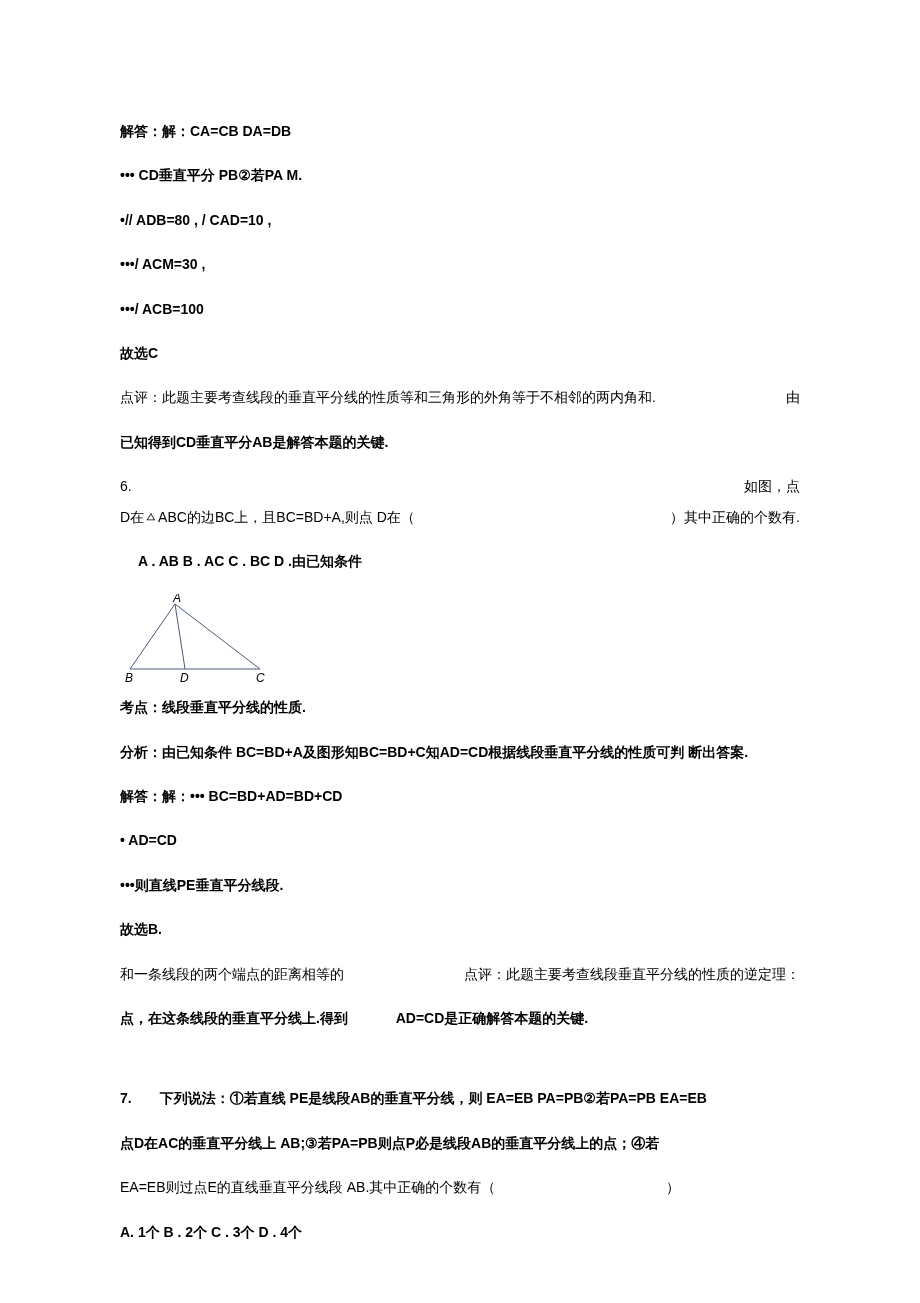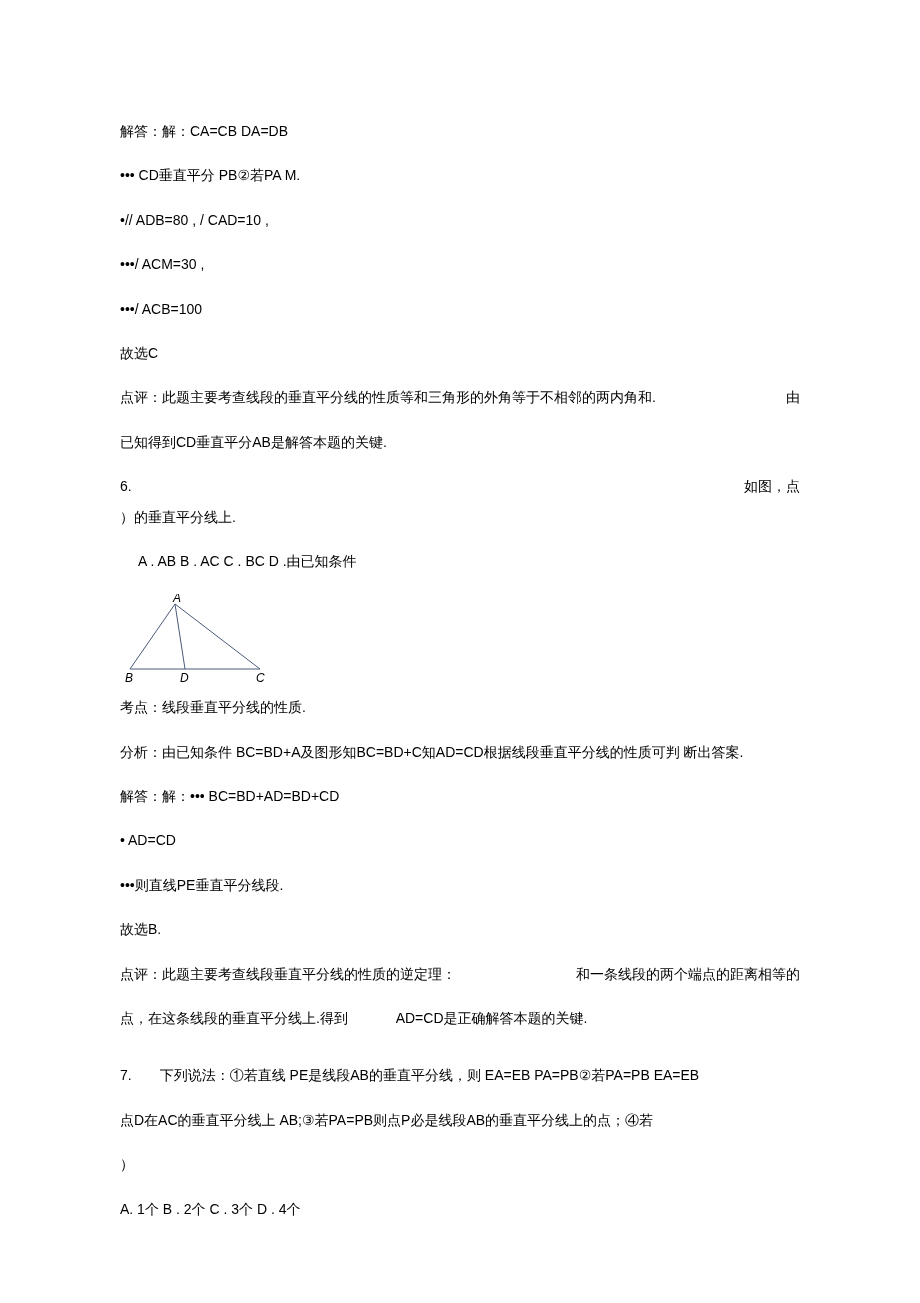--- a/index.html
+++ b/index.html
@@ -11,20 +11,21 @@
       font-family: "SimSun", "Microsoft YaHei", Arial, sans-serif;
       font-size: 14px;
       line-height: 1.6;
       color: #000;
       background: #fff;
       padding: 120px 120px 40px 120px;
       width: 920px;
     }
     .para {
       margin-bottom: 22px;
+      font-weight: bold;
     }
     .spread {
       display: flex;
       justify-content: space-between;
       margin-bottom: 22px;
       margin-top: 8px;
     }
     .q6-left {
       flex: 0 0 auto;
     }
@@ -34,21 +35,21 @@
     .indent {
       padding-left: 18px;
     }
     .triangle-figure {
       margin: 8px 0 12px 0;
     }
     .triangle-figure svg {
       display: block;
     }
     .section-gap {
-      margin-top: 35px;
+      margin-top: 58px;
     }
   </style>
 </head>
 <body>
 
 <div class="para">解答：解：CA=CB DA=DB</div>
 <div class="para">••• CD垂直平分 PB②若PA M.</div>
 <div class="para">•// ADB=80 , / CAD=10 ,</div>
 <div class="para">•••/ ACM=30 ,</div>
 <div class="para">•••/ ACB=100</div>
@@ -58,21 +59,22 @@
   <span>点评：此题主要考查线段的垂直平分线的性质等和三角形的外角等于不相邻的两内角和.</span>
   <span>由</span>
 </div>
 <div class="para">已知得到CD垂直平分AB是解答本题的关键.</div>
 
 <div class="spread" style="margin-bottom:2px;">
   <span class="q6-left">6.</span>
   <span class="q6-right">如图，点</span>
 </div>
 <div class="spread">
-  <span class="q6-right">）的垂直平分线上.</span>
+  <span class="q6-left">D在ㅿABC的边BC上，且BC=BD+A,则点 D在（</span>
+  <span class="q6-right">）其中正确的个数有.</span>
 </div>
 <div class="para indent">A . AB B . AC C . BC D .由已知条件</div>
 
 <div class="triangle-figure">
   <svg width="150" height="90" viewBox="0 0 150 90">
     <line x1="10" y1="75" x2="55" y2="10" stroke="#4a5a7a" stroke-width="1"></line>
     <line x1="55" y1="10" x2="140" y2="75" stroke="#4a5a7a" stroke-width="1"></line>
     <line x1="10" y1="75" x2="140" y2="75" stroke="#4a5a7a" stroke-width="1"></line>
     <line x1="55" y1="10" x2="65" y2="75" stroke="#4a5a7a" stroke-width="1"></line>
     <text x="53" y="8" font-size="12" font-style="italic" fill="#000">A</text>
@@ -83,27 +85,28 @@
 </div>
 
 <div class="para">考点：线段垂直平分线的性质.</div>
 <div class="para">分析：由已知条件 BC=BD+A及图形知BC=BD+C知AD=CD根据线段垂直平分线的性质可判 断出答案.</div>
 <div class="para">解答：解：••• BC=BD+AD=BD+CD</div>
 <div class="para">• AD=CD</div>
 <div class="para">•••则直线PE垂直平分线段.</div>
 <div class="para">故选B.</div>
 
 <div class="spread">
+  <span>和一条线段的两个端点的距离相等的</span>
   <span>点评：此题主要考查线段垂直平分线的性质的逆定理：</span>
-  <span>和一条线段的两个端点的距离相等的</span>
 </div>
 <div class="para">
   <span>点，在这条线段的垂直平分线上.得到</span>
   <span style="display:inline-block; width:40px;"></span>
   <span>AD=CD是正确解答本题的关键.</span>
 </div>
 
 <div class="para section-gap">7.　　下列说法：①若直线 PE是线段AB的垂直平分线，则 EA=EB PA=PB②若PA=PB EA=EB</div>
 <div class="para">点D在AC的垂直平分线上 AB;③若PA=PB则点P必是线段AB的垂直平分线上的点；④若</div>
 <div class="spread">
+  <span>EA=EB则过点E的直线垂直平分线段 AB.其中正确的个数有（</span>
   <span style="padding-right:120px;">）</span>
 </div>
 <div class="para">A. 1个 B . 2个 C . 3个 D . 4个</div>
 
 </body></html>

